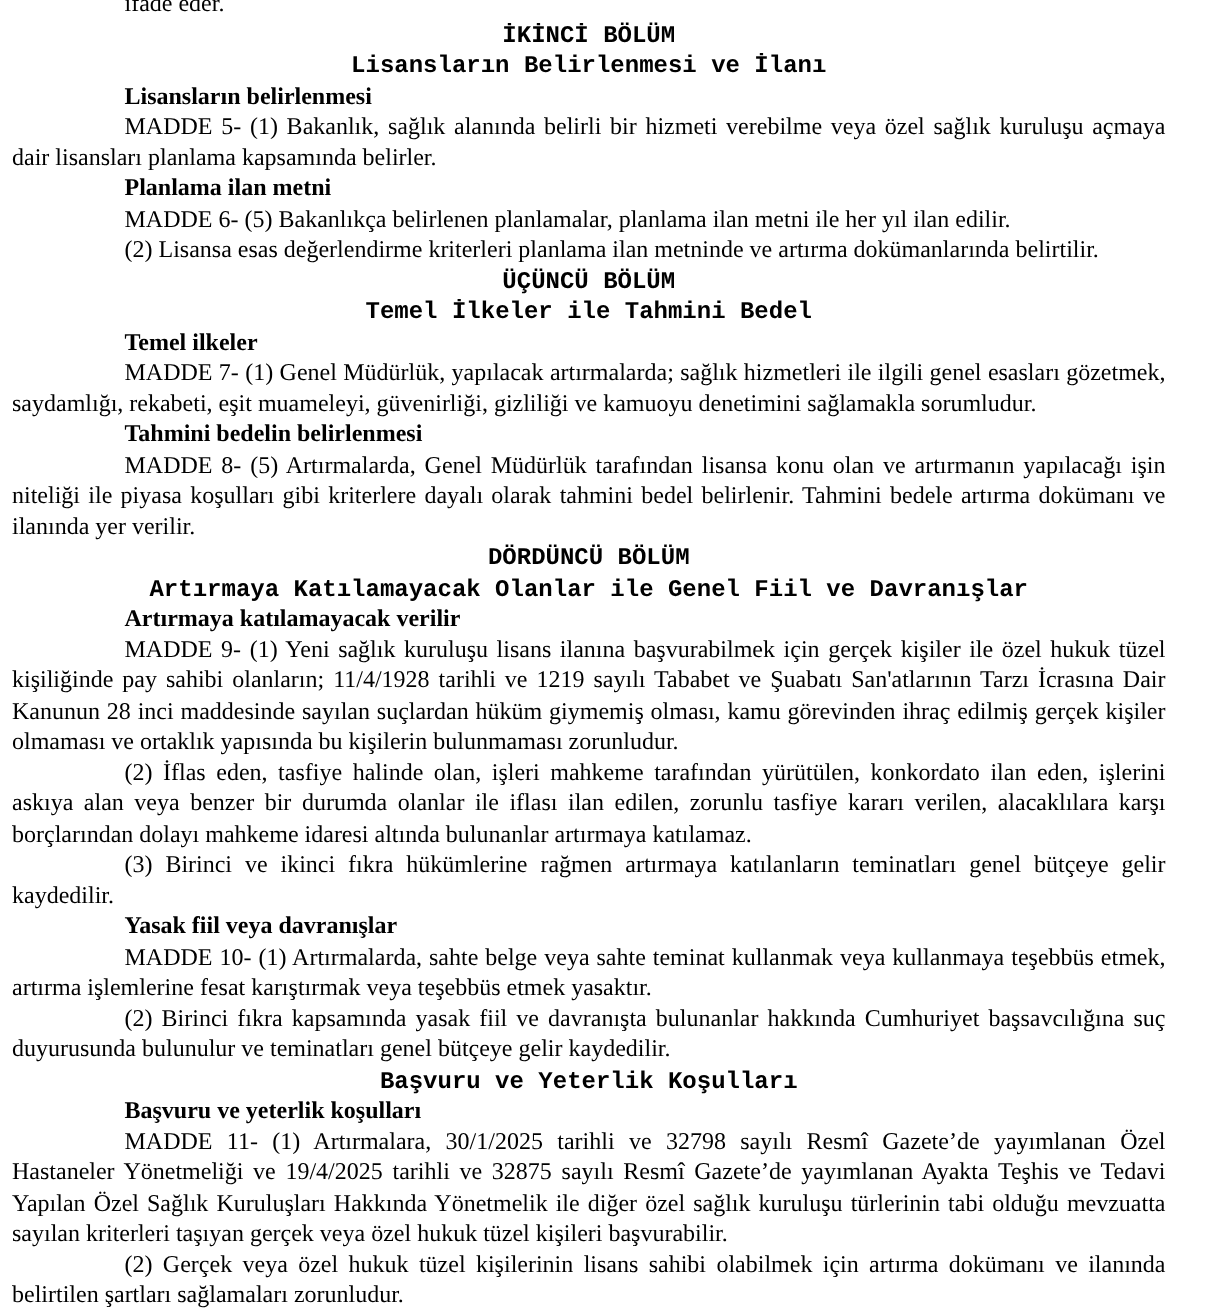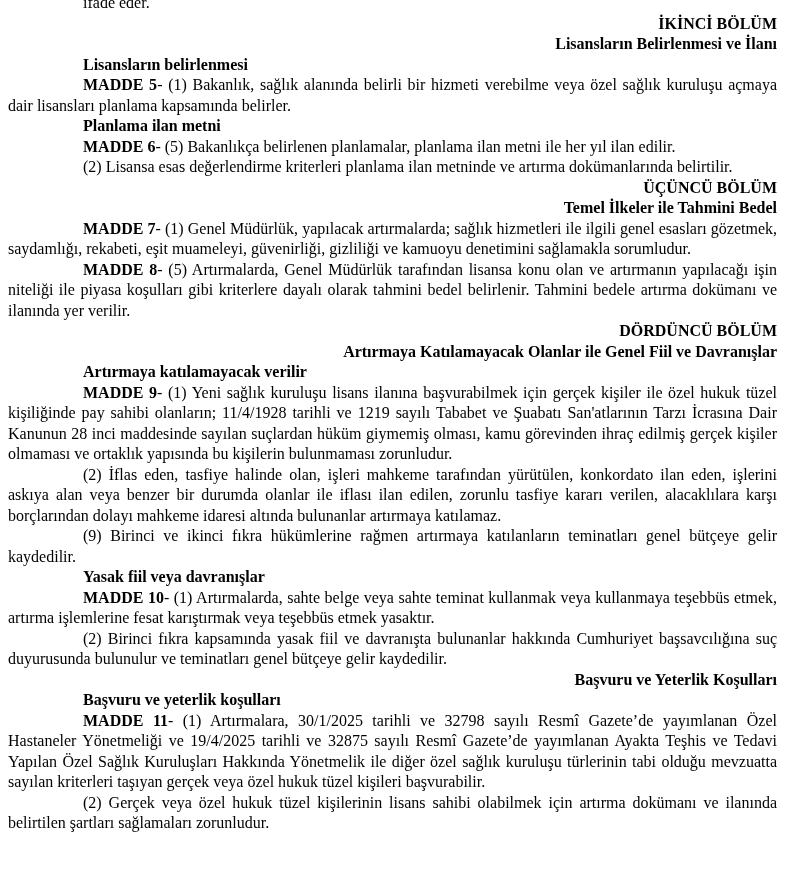--- a/index.html
+++ b/index.html
@@ -29,25 +29,26 @@
     padding: 0;
   }
   section { margin: 0; padding: 0; }
   .para {
     text-indent: 75px;
   }
   .bold {
     font-weight: bold;
   }
   .center {
-    text-align: right;
+    text-align: center;
     text-indent: 0;
+    font-family: Liberation Mono, monospace;
   }
   .mlabel {
-    font-weight: bold;
+    font-weight: normal;
   }
 </style>
 </head>
 <body>
 
 <div class="page">
 
   <p class="para">ifade eder.</p>
 
   <section>
@@ -56,31 +57,33 @@
     <p class="para bold">Lisansların belirlenmesi</p>
     <p class="para"><span class="mlabel">MADDE 5</span><span>- (1) Bakanlık, sağlık alanında belirli bir hizmeti verebilme veya özel sağlık kuruluşu açmaya dair lisansları planlama kapsamında belirler.</span></p>
     <p class="para bold">Planlama ilan metni</p>
     <p class="para"><span class="mlabel">MADDE 6</span><span>- (5) Bakanlıkça belirlenen planlamalar, planlama ilan metni ile her yıl ilan edilir.</span></p>
     <p class="para">(2) Lisansa esas değerlendirme kriterleri planlama ilan metninde ve artırma dokümanlarında belirtilir.</p>
   </section>
 
   <section>
     <p class="para center bold">ÜÇÜNCÜ BÖLÜM</p>
     <p class="para center bold">Temel İlkeler ile Tahmini Bedel</p>
+    <p class="para bold">Temel ilkeler</p>
     <p class="para"><span class="mlabel">MADDE 7</span><span>- (1) Genel Müdürlük, yapılacak artırmalarda; sağlık hizmetleri ile ilgili genel esasları gözetmek, saydamlığı, rekabeti, eşit muameleyi, güvenirliği, gizliliği ve kamuoyu denetimini sağlamakla sorumludur.</span></p>
+    <p class="para bold">Tahmini bedelin belirlenmesi</p>
     <p class="para"><span class="mlabel">MADDE 8</span><span>- (5) Artırmalarda, Genel Müdürlük tarafından lisansa konu olan ve artırmanın yapılacağı işin niteliği ile piyasa koşulları gibi kriterlere dayalı olarak tahmini bedel belirlenir. Tahmini bedele artırma dokümanı ve ilanında yer verilir.</span></p>
   </section>
 
   <section>
     <p class="para center bold">DÖRDÜNCÜ BÖLÜM</p>
     <p class="para center bold">Artırmaya Katılamayacak Olanlar ile Genel Fiil ve Davranışlar</p>
     <p class="para bold">Artırmaya katılamayacak verilir</p>
     <p class="para"><span class="mlabel">MADDE 9</span><span>- (1) Yeni sağlık kuruluşu lisans ilanına başvurabilmek için gerçek kişiler ile özel hukuk tüzel kişiliğinde pay sahibi olanların; 11/4/1928 tarihli ve 1219 sayılı Tababet ve Şuabatı San'atlarının Tarzı İcrasına Dair Kanunun 28 inci maddesinde sayılan suçlardan hüküm giymemiş olması, kamu görevinden ihraç edilmiş gerçek kişiler olmaması ve ortaklık yapısında bu kişilerin bulunmaması zorunludur.</span></p>
     <p class="para">(2) İflas eden, tasfiye halinde olan, işleri mahkeme tarafından yürütülen, konkordato ilan eden, işlerini askıya alan veya benzer bir durumda olanlar ile iflası ilan edilen, zorunlu tasfiye kararı verilen, alacaklılara karşı borçlarından dolayı mahkeme idaresi altında bulunanlar artırmaya katılamaz.</p>
-    <p class="para">(9) Birinci ve ikinci fıkra hükümlerine rağmen artırmaya katılanların teminatları genel bütçeye gelir kaydedilir.</p>
+    <p class="para">(3) Birinci ve ikinci fıkra hükümlerine rağmen artırmaya katılanların teminatları genel bütçeye gelir kaydedilir.</p>
     <p class="para bold">Yasak fiil veya davranışlar</p>
     <p class="para"><span class="mlabel">MADDE 10</span><span>- (1) Artırmalarda, sahte belge veya sahte teminat kullanmak veya kullanmaya teşebbüs etmek, artırma işlemlerine fesat karıştırmak veya teşebbüs etmek yasaktır.</span></p>
     <p class="para">(2) Birinci fıkra kapsamında yasak fiil ve davranışta bulunanlar hakkında Cumhuriyet başsavcılığına suç duyurusunda bulunulur ve teminatları genel bütçeye gelir kaydedilir.</p>
   </section>
 
   <section>
     <p class="para center bold">Başvuru ve Yeterlik Koşulları</p>
     <p class="para bold">Başvuru ve yeterlik koşulları</p>
     <p class="para"><span class="mlabel">MADDE 11</span><span>- (1) Artırmalara, 30/1/2025 tarihli ve 32798 sayılı Resmî Gazete’de yayımlanan Özel Hastaneler Yönetmeliği ve 19/4/2025 tarihli ve 32875 sayılı Resmî Gazete’de yayımlanan Ayakta Teşhis ve Tedavi Yapılan Özel Sağlık Kuruluşları Hakkında Yönetmelik ile diğer özel sağlık kuruluşu türlerinin tabi olduğu mevzuatta sayılan kriterleri taşıyan gerçek veya özel hukuk tüzel kişileri başvurabilir.</span></p>
     <p class="para">(2) Gerçek veya özel hukuk tüzel kişilerinin lisans sahibi olabilmek için artırma dokümanı ve ilanında belirtilen şartları sağlamaları zorunludur.</p>

